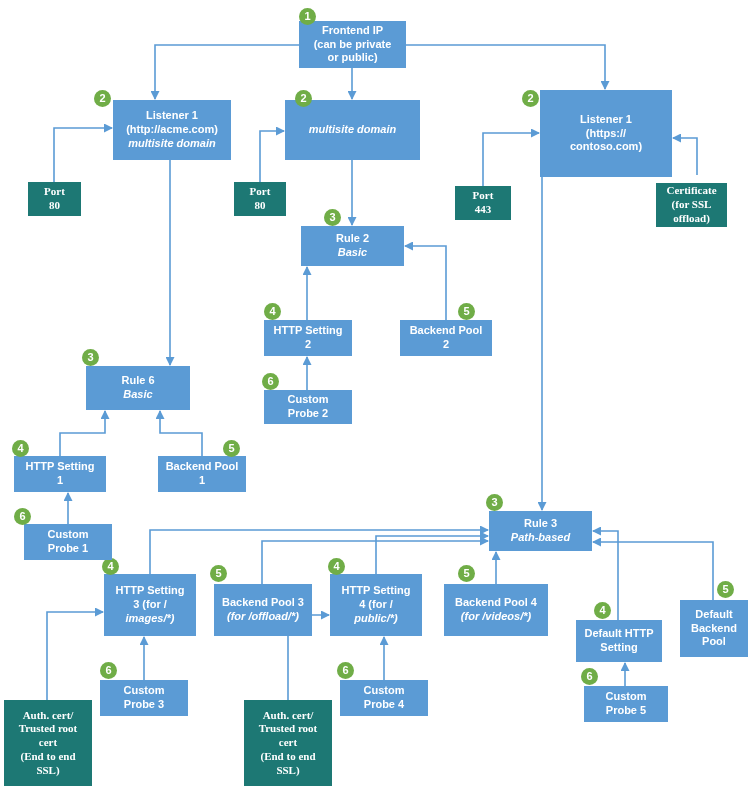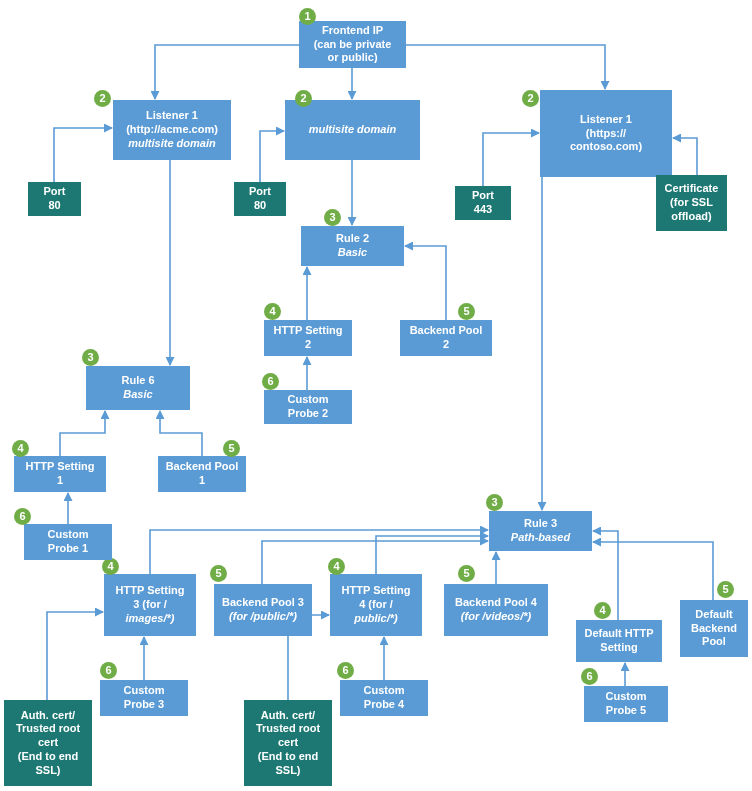--- a/index.html
+++ b/index.html
@@ -14,21 +14,21 @@
   #canvas{position:relative;width:752px;height:791px;background:#fff;overflow:hidden;}
   #connectors{position:absolute;left:0;top:0;z-index:1;}
   #connectors polyline{fill:none;stroke:var(--connector-blue);stroke-width:1.6;}
   #arrowhead-path{fill:var(--connector-blue);}
   .node{
     position:absolute;z-index:2;
     display:flex;flex-direction:column;align-items:center;justify-content:center;
     text-align:center;color:#fff;font-size:11px;font-weight:700;line-height:1.25;padding:2px;
   }
   .node.blue{background:var(--node-blue);}
-  .node.teal{background:var(--node-teal);}
+  .node.teal{background:var(--node-teal);font-family:Liberation Serif, serif;}
   .t,.i{display:block;white-space:pre-line;}
   .i{font-style:italic;font-weight:700;}
   .badge{
     position:absolute;width:17px;height:17px;border-radius:50%;
     background:var(--badge-green);color:#fff;font-size:11px;font-weight:700;
     line-height:17px;text-align:center;z-index:4;
   }
 </style>
 </head>
 <body>
@@ -105,21 +105,21 @@
   <div class="node teal" style="left:234px;top:182px;width:52px;height:34px">
     <span class="t">Port
 80</span>
   </div>
 
   <div class="node teal" style="left:455px;top:186px;width:56px;height:34px">
     <span class="t">Port
 443</span>
   </div>
 
-  <div class="node teal" style="left:656px;top:175px;width:71px;height:56px">
+  <div class="node teal" style="left:656px;top:183px;width:71px;height:44px">
     <span class="t">Certificate
 (for SSL
 offload)</span>
   </div>
 
   <div class="node blue" style="left:86px;top:366px;width:104px;height:44px">
     <span class="badge" style="left:-4px;top:-17px">3</span>
     <span class="t">Rule 6</span>
     <em class="i">Basic</em>
   </div>
@@ -176,21 +176,21 @@
 
   <div class="node blue" style="left:400px;top:320px;width:92px;height:36px">
     <span class="badge" style="left:58px;top:-17px">5</span>
     <span class="t">Backend Pool
 2</span>
   </div>
 
   <div class="node blue" style="left:214px;top:584px;width:98px;height:52px">
     <span class="badge" style="left:-4px;top:-19px">5</span>
     <span class="t">Backend Pool 3</span>
-    <em class="i">(for /public/*)</em>
+    <em class="i">(for /offload/*)</em>
   </div>
 
   <div class="node blue" style="left:444px;top:584px;width:104px;height:52px">
     <span class="badge" style="left:14px;top:-19px">5</span>
     <span class="t">Backend Pool 4</span>
     <em class="i">(for /videos/*)</em>
   </div>
 
   <div class="node blue" style="left:680px;top:600px;width:68px;height:57px">
     <span class="badge" style="left:37px;top:-19px">5</span>

